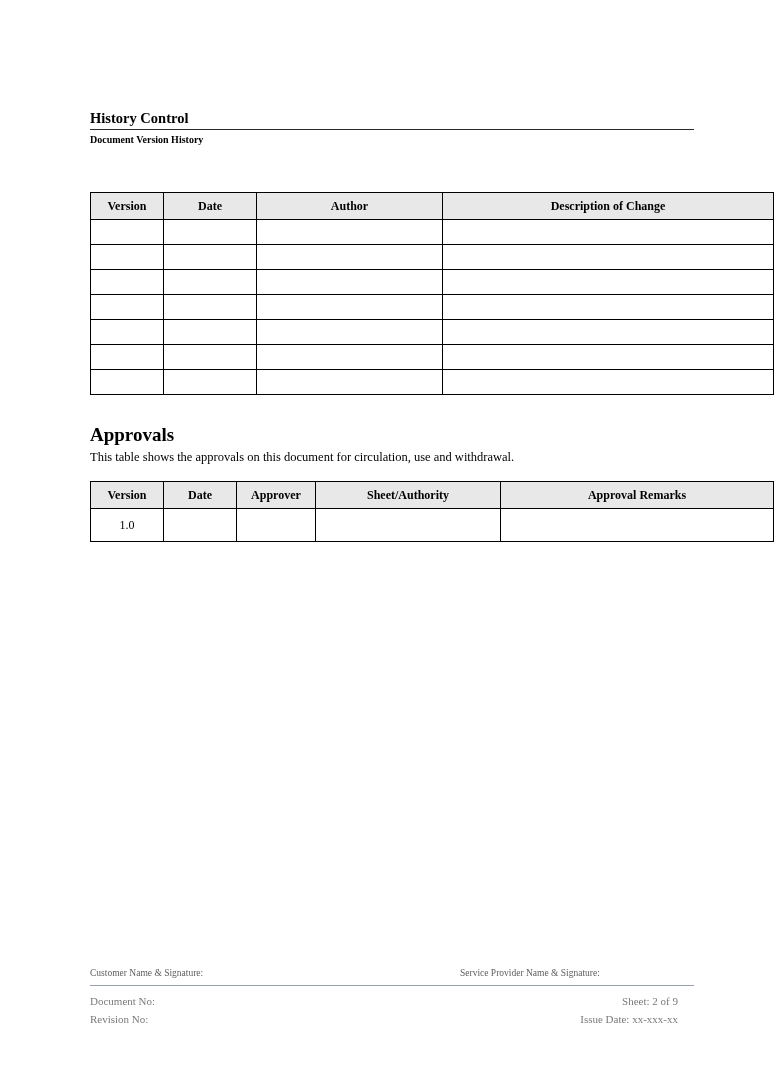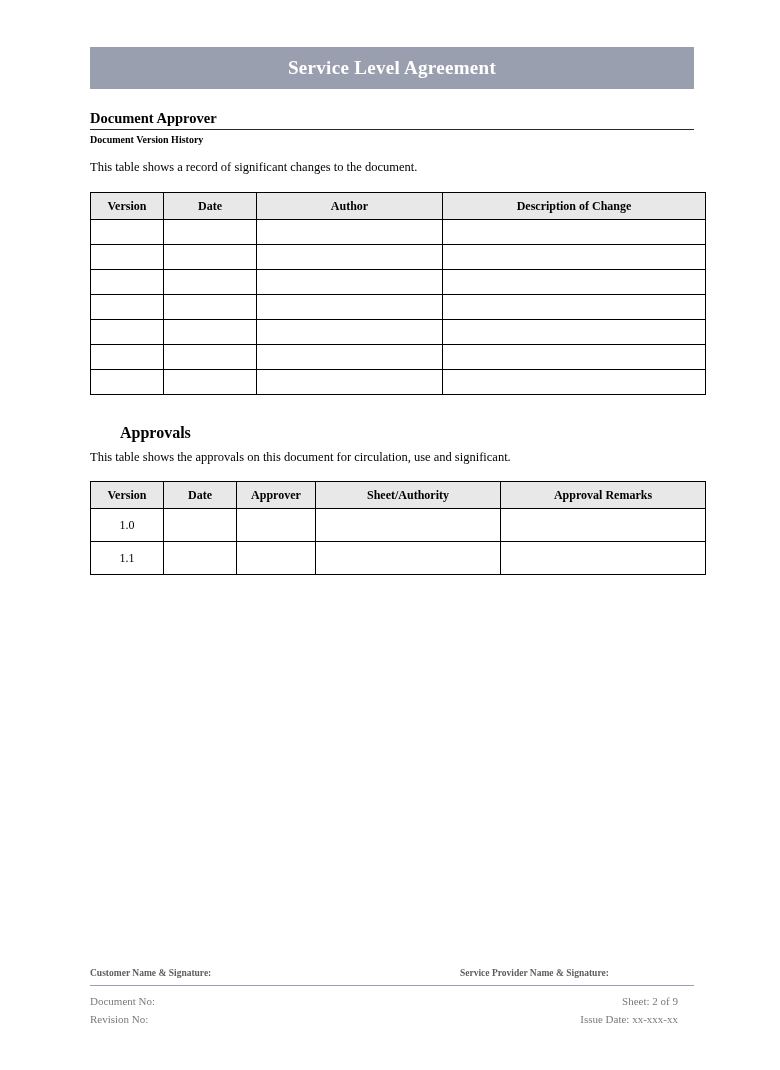--- a/index.html
+++ b/index.html
@@ -69,36 +69,35 @@
     width: 604px;
     font-size: 12.5px;
   }
 
   .h-approvals {
     position: absolute;
     left: 90px;
     top: 424px;
     width: 604px;
     font-weight: bold;
-    font-size: 16px;
-    margin-left: 30px;
+    font-size: 19px;
   }
   .p-approvals {
     position: absolute;
     left: 90px;
     top: 450px;
     width: 604px;
     font-size: 12.5px;
   }
 
   
   table.doc-table {
     border-collapse: collapse;
     table-layout: fixed;
-    width: 616px;
+    width: 684px;
     font-size: 12px;
   }
   table.doc-table th,
   table.doc-table td {
     border: 1px solid #000000;
     padding: 0;
     text-align: center;
     vertical-align: middle;
   }
   table.doc-table thead th {
@@ -132,21 +131,21 @@
   
   .sig-row {
     position: absolute;
     left: 90px;
     top: 963px;
     width: 604px;
     height: 22px;
     border-bottom: 1px solid #9a9fb0;
     color: #5e5e5e;
     font-size: 9.5px;
-    font-weight: bold;
+    font-weight: normal;
   }
   .sig-row .sig-left {
     position: absolute;
     left: 0;
     top: 5px;
   }
   .sig-row .sig-right {
     position: absolute;
     left: 370px;
     top: 5px;
@@ -170,29 +169,25 @@
     text-align: left;
   }
   .footer-line-1 { top: 0px; }
   .footer-line-2 { top: 18px; }
 </style>
 </head>
 <body>
 
 <div class="page">
 
-  <div class="title-banner">
-    <span class="title-text">Service Level Agreement</span>
-  </div>
-
-  <div class="h-doc-control">Document Approver</div>
+
+  <div class="h-doc-control">History Control</div>
 
   <div class="h-version-history">Document Version History</div>
 
-  <div class="p-version-history">This table shows a record of significant changes to the document.</div>
 
   <div id="version-history-table-wrap">
     <table class="doc-table">
       <thead>
         <tr>
           <th style="width:72px">Version</th>
           <th style="width:92px">Date</th>
           <th style="width:185px">Author</th>
           <th>Description of Change</th>
         </tr>
@@ -239,43 +234,36 @@
           <td></td>
           <td></td>
           <td></td>
         </tr>
       </tbody>
     </table>
   </div>
 
   <div class="h-approvals">Approvals</div>
 
-  <div class="p-approvals">This table shows the approvals on this document for circulation, use and significant.</div>
+  <div class="p-approvals">This table shows the approvals on this document for circulation, use and withdrawal.</div>
 
   <div id="approvals-table-wrap">
     <table class="doc-table">
       <thead>
         <tr>
           <th style="width:72px">Version</th>
           <th style="width:72px">Date</th>
           <th style="width:78px">Approver</th>
           <th style="width:184px">Sheet/Authority</th>
           <th>Approval Remarks</th>
         </tr>
       </thead>
       <tbody>
         <tr>
           <td>1.0</td>
-          <td></td>
-          <td></td>
-          <td></td>
-          <td></td>
-        </tr>
-        <tr>
-          <td>1.1</td>
           <td></td>
           <td></td>
           <td></td>
           <td></td>
         </tr>
       </tbody>
     </table>
   </div>
 
   <div class="sig-row">

